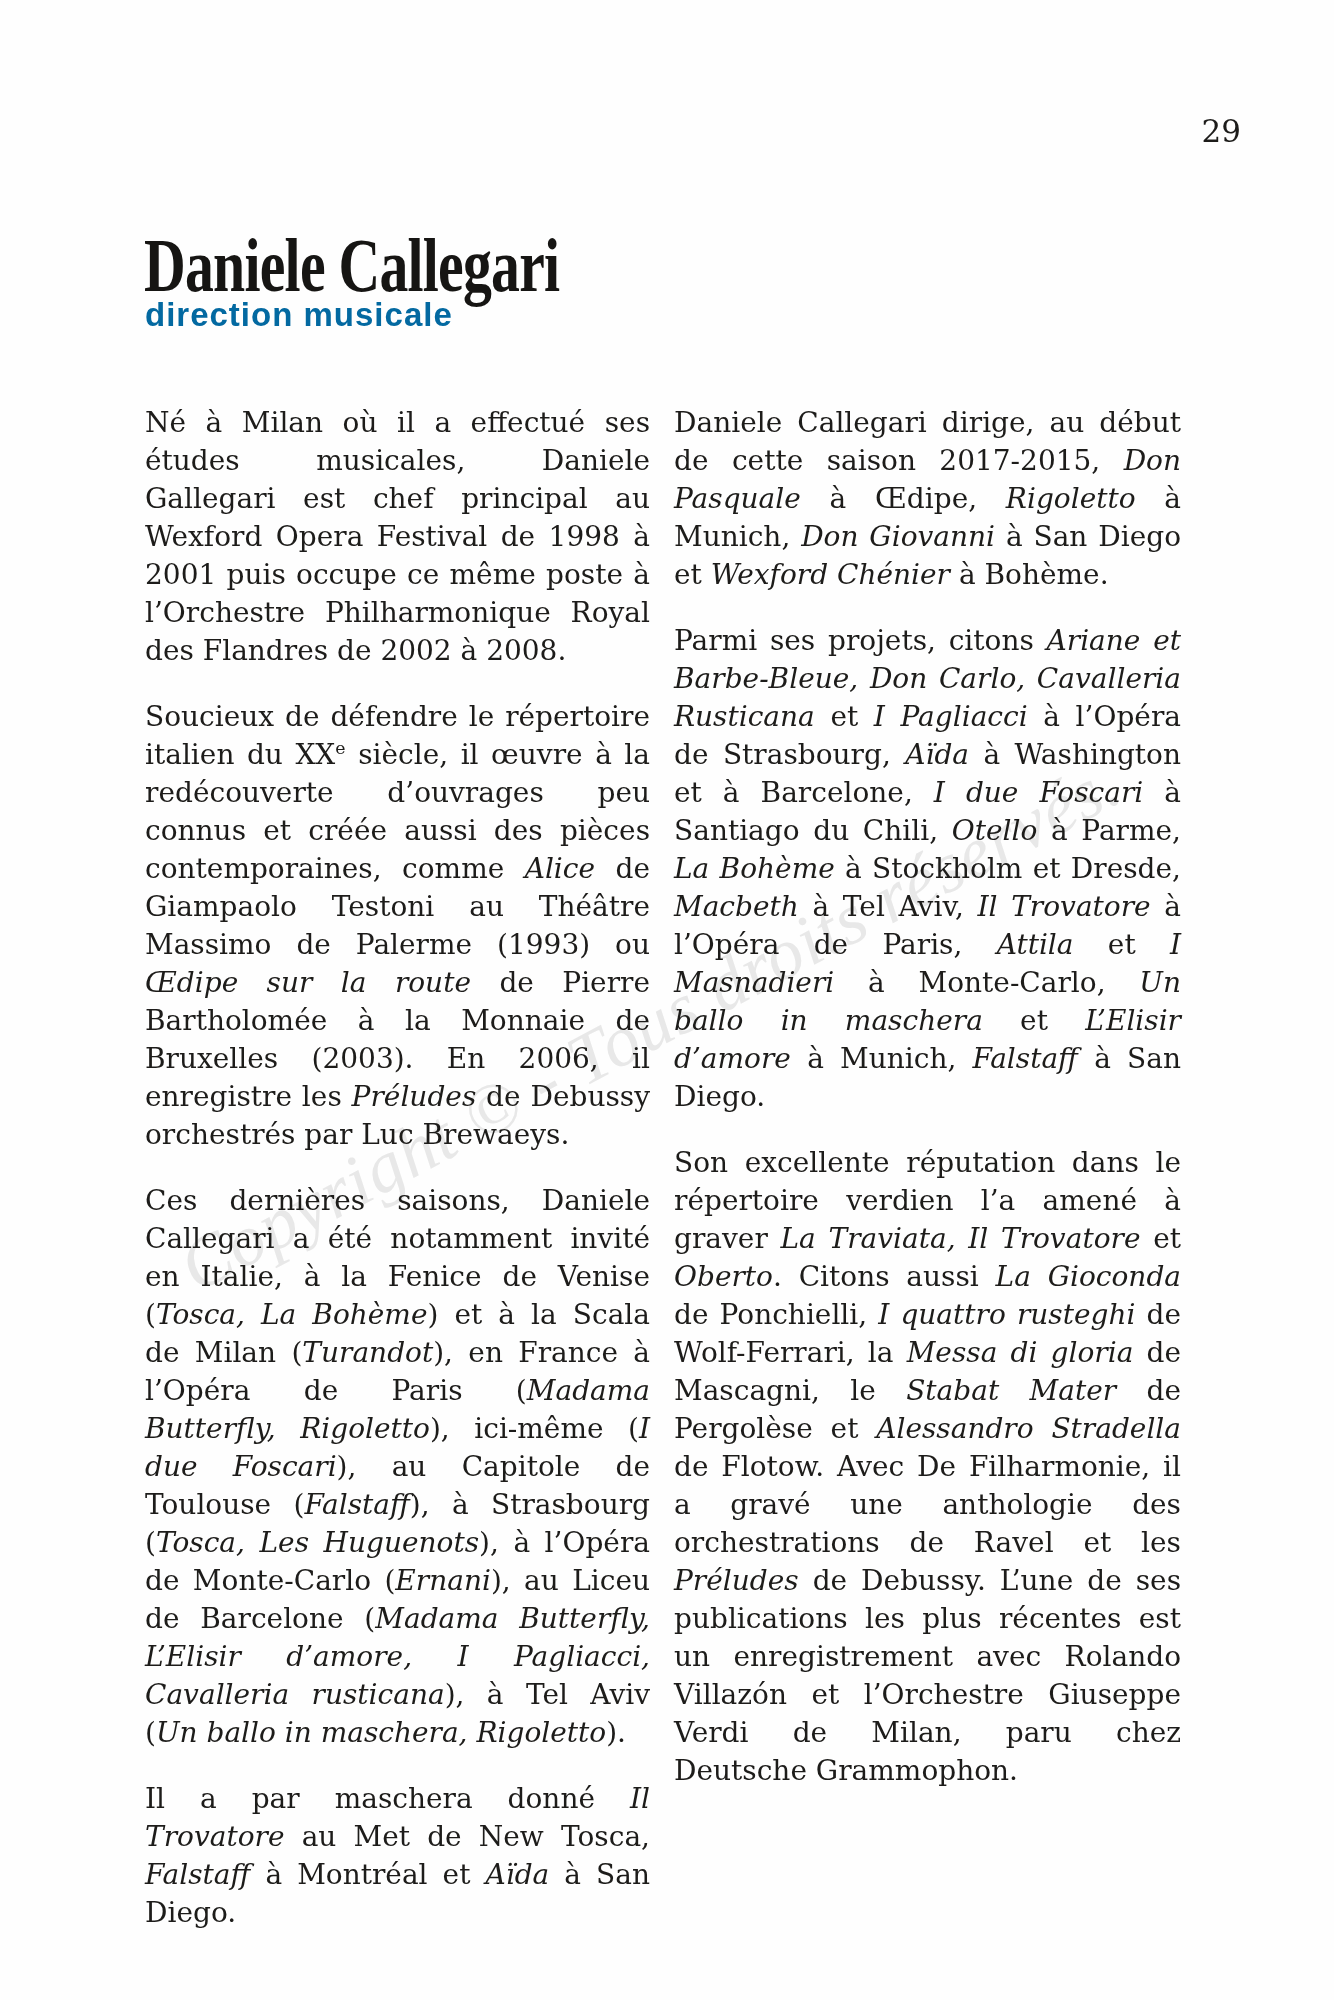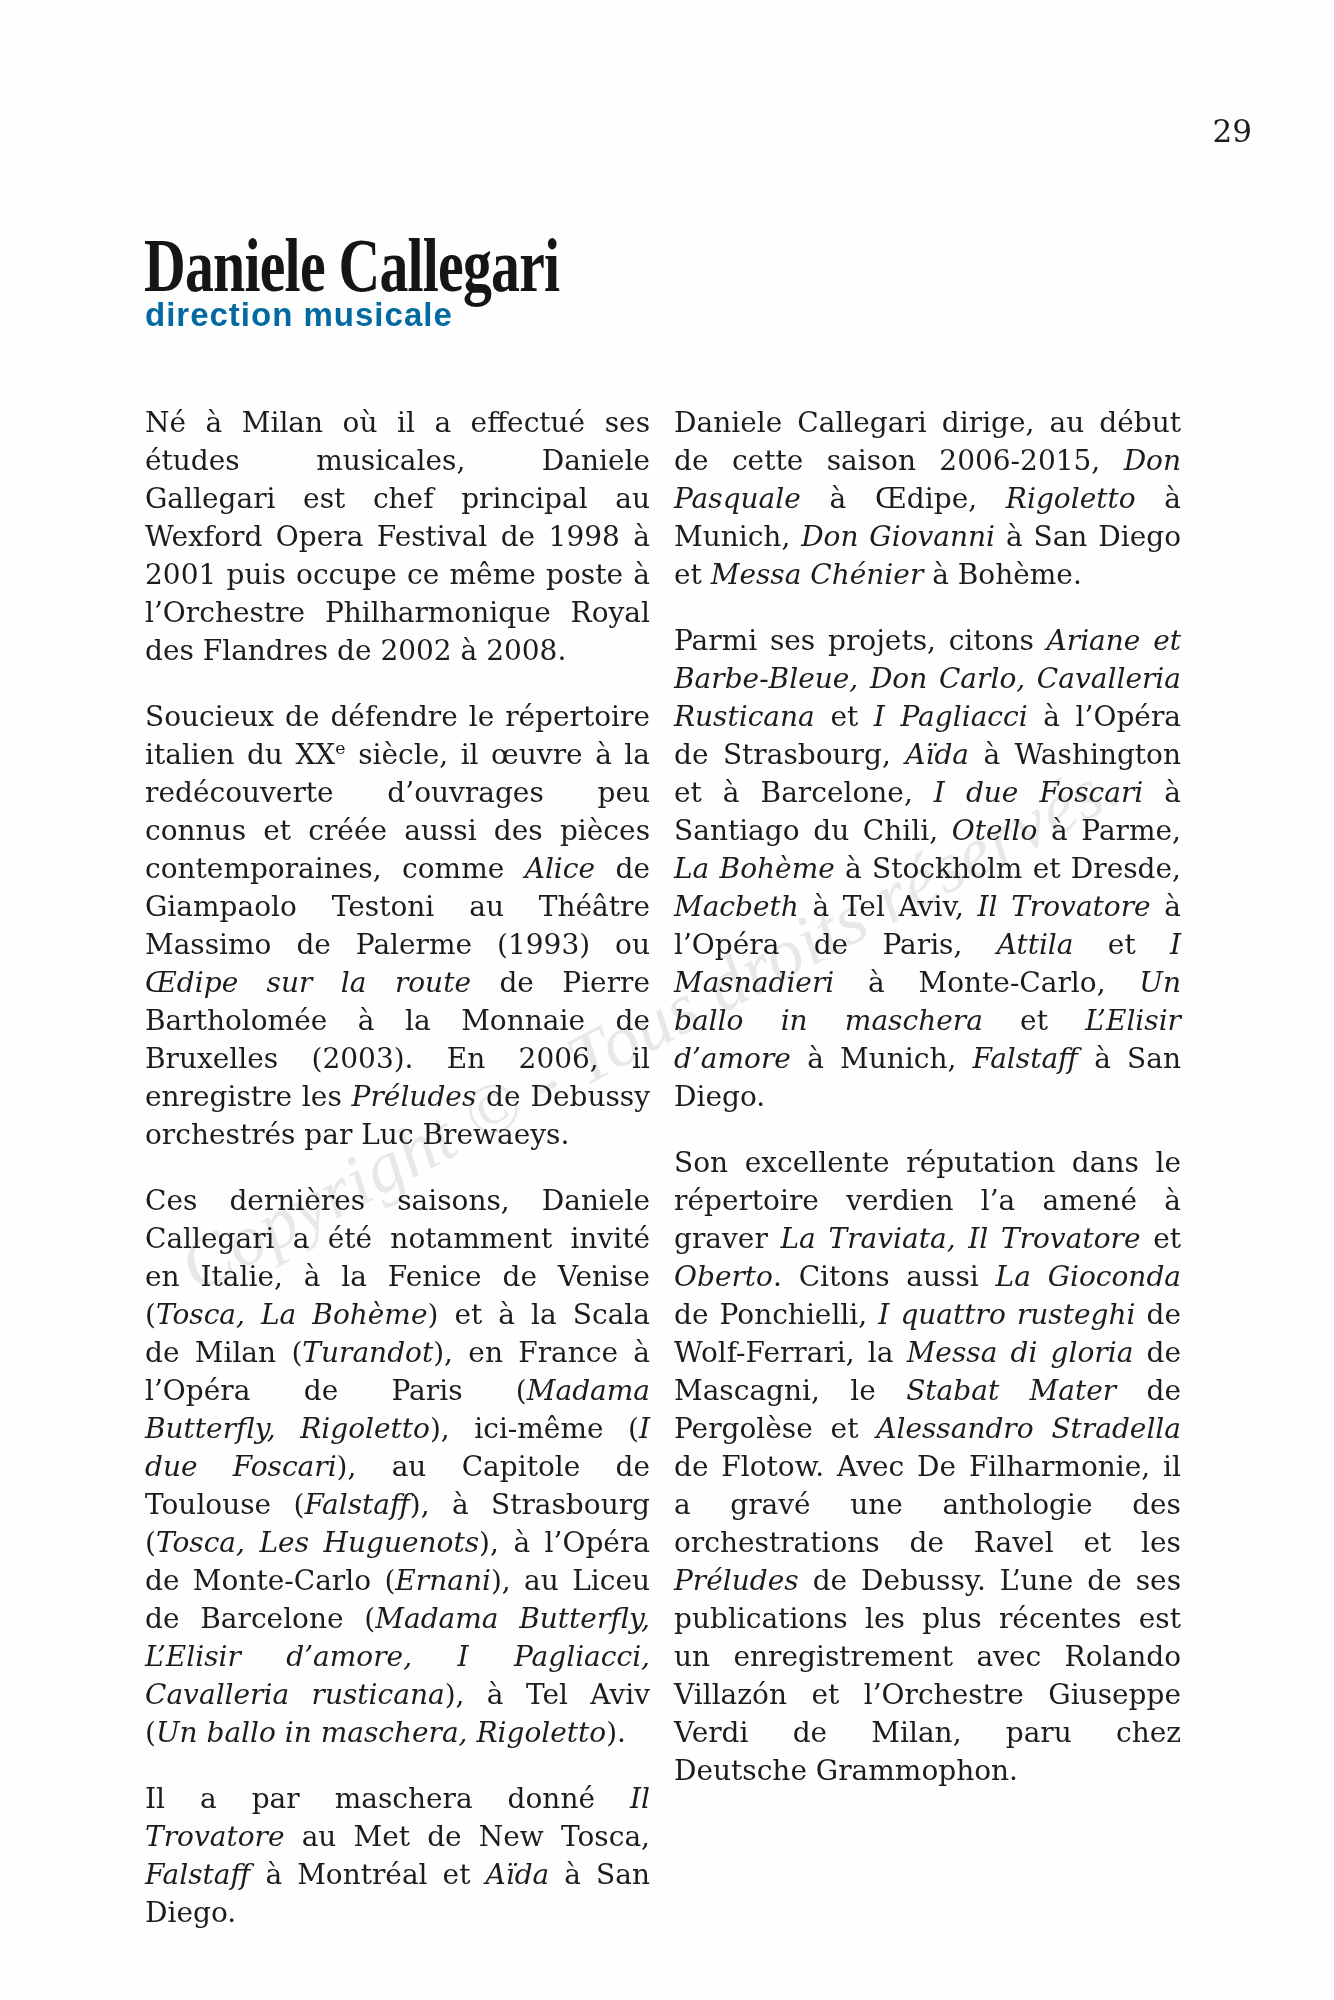--- a/index.html
+++ b/index.html
@@ -29,21 +29,21 @@
     font-size: 72px;
     letter-spacing: 1px;
     color: #e8e8e8;
     white-space: nowrap;
     z-index: 0;
     user-select: none;
   }
   .page-number {
     position: absolute;
     top: 116px;
-    right: 82px;
+    right: 93px;
     font-size: 31px;
     line-height: 1;
     z-index: 1;
   }
   .title {
     position: absolute;
     left: 144px;
     top: 227px;
     margin: 0;
     font-family: "Liberation Serif", serif;
@@ -107,19 +107,19 @@
   <div class="subtitle" style="color: #0369a1;">direction musicale</div>
 
   <div class="columns">
     <div class="col col-left" id="col-left">
         <p><span>Né à Milan où il a effectué ses études musicales, Daniele Gallegari est chef principal au Wexford Opera Festival de 1998 à 2001 puis occupe ce même poste à l’Orchestre Philharmonique Royal des Flandres de 2002 à 2008.</span></p>
         <p><span>Soucieux de défendre le répertoire italien du XX</span><sup>e</sup><span> siècle, il œuvre à la redécouverte d’ouvrages peu connus et créée aussi des pièces contemporaines, comme </span><span class="it">Alice</span><span> de Giampaolo Testoni au Théâtre Massimo de Palerme (1993) ou </span><span class="it">Œdipe sur la route</span><span> de Pierre Bartholomée à la Monnaie de Bruxelles (2003). En 2006, il enregistre les </span><span class="it">Préludes</span><span> de Debussy orchestrés par Luc Brewaeys.</span></p>
         <p><span>Ces dernières saisons, Daniele Callegari a été notamment invité en Italie, à la Fenice de Venise (</span><span class="it">Tosca, La Bohème</span><span>) et à la Scala de Milan (</span><span class="it">Turandot</span><span>), en France à l’Opéra de Paris (</span><span class="it">Madama Butterfly, Rigoletto</span><span>), ici-même (</span><span class="it">I due Foscari</span><span>), au Capitole de Toulouse (</span><span class="it">Falstaff</span><span>), à Strasbourg (</span><span class="it">Tosca, Les Huguenots</span><span>), à l’Opéra de Monte-Carlo (</span><span class="it">Ernani</span><span>), au Liceu de Barcelone (</span><span class="it">Madama Butterfly, L’Elisir d’amore, I Pagliacci, Cavalleria rusticana</span><span>), à Tel Aviv (</span><span class="it">Un ballo in maschera, Rigoletto</span><span>).</span></p>
         <p><span>Il a par maschera donné </span><span class="it">Il Trovatore</span><span> au Met de New Tosca, </span><span class="it">Falstaff</span><span> à Montréal et </span><span class="it">Aïda</span><span> à San Diego.</span></p>
       </div>
     <div class="col col-right" id="col-right">
-        <p><span>Daniele Callegari dirige, au début de cette saison 2006-2015, </span><span class="it">Don Pasquale</span><span> à Œdipe, </span><span class="it">Rigoletto</span><span> à Munich, </span><span class="it">Don Giovanni</span><span> à San Diego et </span><span class="it">Messa Chénier</span><span> à Bohème.</span></p>
+        <p><span>Daniele Callegari dirige, au début de cette saison 2017-2015, </span><span class="it">Don Pasquale</span><span> à Œdipe, </span><span class="it">Rigoletto</span><span> à Munich, </span><span class="it">Don Giovanni</span><span> à San Diego et </span><span class="it">Wexford Chénier</span><span> à Bohème.</span></p>
         <p><span>Parmi ses projets, citons </span><span class="it">Ariane et Barbe-Bleue, Don Carlo, Cavalleria Rusticana</span><span> et </span><span class="it">I Pagliacci</span><span> à l’Opéra de Strasbourg, </span><span class="it">Aïda</span><span> à Washington et à Barcelone, </span><span class="it">I due Foscari</span><span> à Santiago du Chili, </span><span class="it">Otello</span><span> à Parme, </span><span class="it">La Bohème</span><span> à Stockholm et Dresde, </span><span class="it">Macbeth</span><span> à Tel Aviv, </span><span class="it">Il Trovatore</span><span> à l’Opéra de Paris, </span><span class="it">Attila</span><span> et </span><span class="it">I Masnadieri</span><span> à Monte-Carlo, </span><span class="it">Un ballo in maschera</span><span> et </span><span class="it">L’Elisir d’amore</span><span> à Munich, </span><span class="it">Falstaff</span><span> à San Diego.</span></p>
         <p><span>Son excellente réputation dans le répertoire verdien l’a amené à graver </span><span class="it">La Traviata, Il Trovatore</span><span> et </span><span class="it">Oberto</span><span>. Citons aussi </span><span class="it">La Gioconda</span><span> de Ponchielli, </span><span class="it">I quattro rusteghi</span><span> de Wolf-Ferrari, la </span><span class="it">Messa di gloria</span><span> de Mascagni, le </span><span class="it">Stabat Mater</span><span> de Pergolèse et </span><span class="it">Alessandro Stradella</span><span> de Flotow. Avec De Filharmonie, il a gravé une anthologie des orchestrations de Ravel et les </span><span class="it">Préludes</span><span> de Debussy. L’une de ses publications les plus récentes est un enregistrement avec Rolando Villazón et l’Orchestre Giuseppe Verdi de Milan, paru chez Deutsche Grammophon.</span></p>
       </div>
   </div>
 
 </div>
 
 </body></html>

